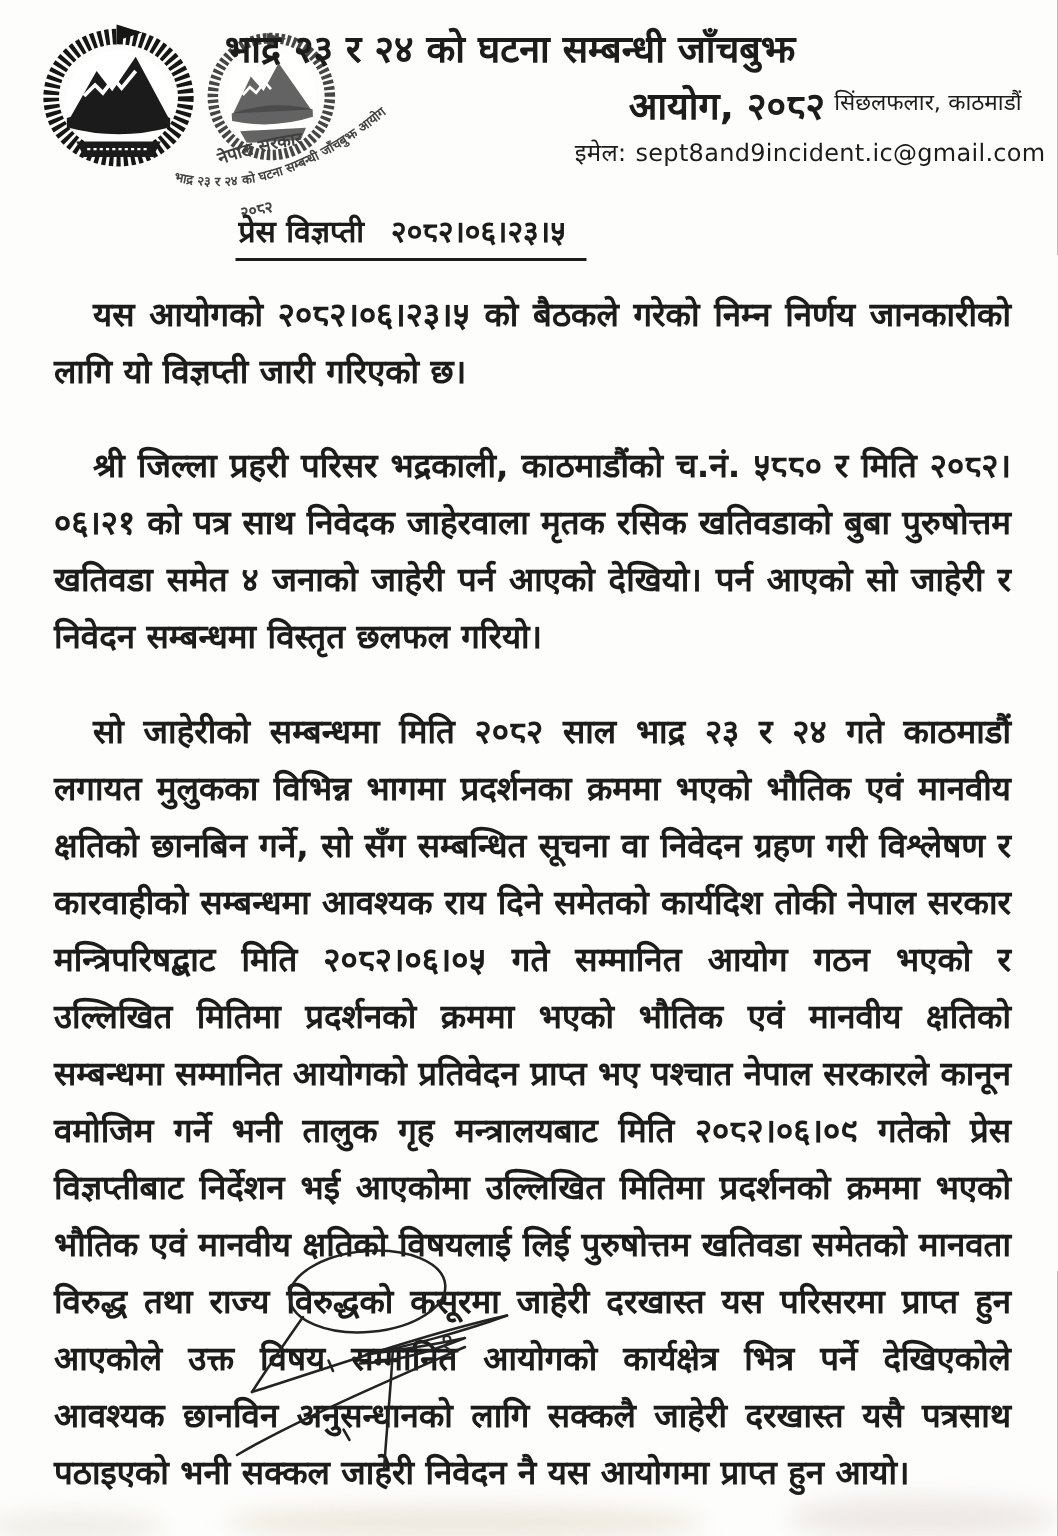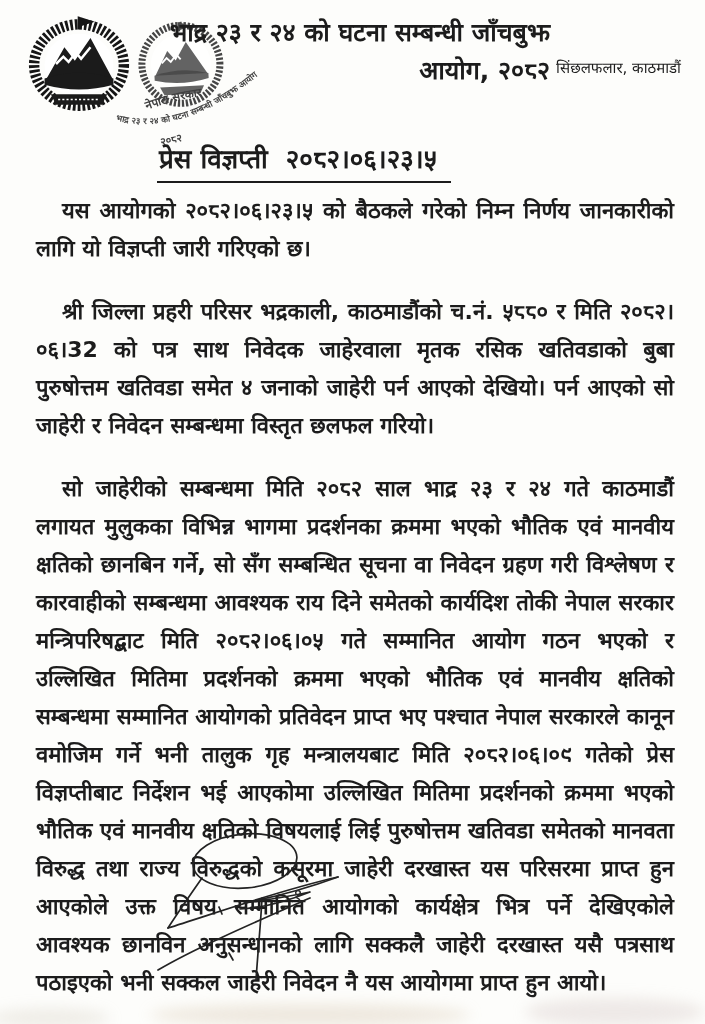--- a/index.html
+++ b/index.html
@@ -10,39 +10,39 @@
     background:#fdfdfb;
     overflow:hidden;
     font-family:"DejaVu Sans", sans-serif;
     color:#1c1c1c;
   }
   
   .emblem{position:absolute;left:26px;top:16px;width:106px;height:96px;}
   .stamp{position:absolute;left:110px;top:12px;width:156px;height:146px;transform:rotate(-3deg);}
   .org-line1{
     position:absolute;left:150px;top:14px;width:400px;
-    text-align:right;font-size:25px;font-weight:700;white-space:nowrap;
+    text-align:left;font-size:25px;font-weight:700;white-space:nowrap;
   }
   .org-line2{
     position:absolute;left:150px;top:52px;width:400px;
     text-align:right;font-size:25px;font-weight:700;
   }
   .address{
     position:absolute;right:24px;top:57px;
     font-size:15px;font-weight:500;
   }
   .email{
     position:absolute;right:8px;top:90px;
     font-size:16px;font-weight:400;letter-spacing:.2px;
   }
   .email .lbl{font-weight:500;margin-right:6px;}
   
   .title{
     position:absolute;left:157px;top:140px;margin:0;
-    font-size:26px;font-weight:700;white-space:nowrap;
+    font-size:20px;font-weight:700;white-space:nowrap;
   }
   .title .u{
     display:inline-block;
     border-bottom:2.5px solid #1c1c1c;
     padding:0 14px 5px 2px;
   }
   .title .gap{display:inline-block;width:18px;}
   
   .body{
     position:absolute;left:36px;top:192px;width:642px;
@@ -97,30 +97,33 @@
         <textPath href="#stArc2" startOffset="50%" text-anchor="middle">भाद्र २३ र २४ को घटना सम्बन्धी जाँचबुझ आयोग</textPath>
       </text>
       <text x="48" y="132" font-size="10.5" font-weight="600" fill="#2a2a2a" transform="rotate(-9 48 132)">२०८२</text>
     </g>
   </svg>
 
   <div class="org-line1">भाद्र २३ र २४ को घटना सम्बन्धी जाँचबुझ</div>
   <div class="org-line2">आयोग, २०८२</div>
 
   <div class="address">सिंछलफलार, काठमाडौं</div>
+  <div class="email">
+    <span class="lbl">इमेल:</span><span>sept8and9incident.ic@gmail.com</span>
+  </div>
 
   <h1 class="title">
     <span class="u">
       <span>प्रेस विज्ञप्ती</span><span class="gap"></span><span>२०८२।०६।२३।५</span>
     </span>
   </h1>
 
   <main class="body">
     <p>यस आयोगको २०८२।०६।२३।५ को बैठकले गरेको निम्न निर्णय जानकारीको लागि यो विज्ञप्ती जारी गरिएको छ।</p>
-    <p>श्री जिल्ला प्रहरी परिसर भद्रकाली, काठमाडौंको च.नं. ५८८० र मिति २०८२।०६।32 को पत्र साथ निवेदक जाहेरवाला मृतक रसिक खतिवडाको बुबा पुरुषोत्तम खतिवडा समेत ४ जनाको जाहेरी पर्न आएको देखियो। पर्न आएको सो जाहेरी र निवेदन सम्बन्धमा विस्तृत छलफल गरियो।</p>
+    <p>श्री जिल्ला प्रहरी परिसर भद्रकाली, काठमाडौंको च.नं. ५८८० र मिति २०८२।०६।२१ को पत्र साथ निवेदक जाहेरवाला मृतक रसिक खतिवडाको बुबा पुरुषोत्तम खतिवडा समेत ४ जनाको जाहेरी पर्न आएको देखियो। पर्न आएको सो जाहेरी र निवेदन सम्बन्धमा विस्तृत छलफल गरियो।</p>
     <p>सो जाहेरीको सम्बन्धमा मिति २०८२ साल भाद्र २३ र २४ गते काठमाडौं लगायत मुलुकका विभिन्न भागमा प्रदर्शनका क्रममा भएको भौतिक एवं मानवीय क्षतिको छानबिन गर्ने, सो सँग सम्बन्धित सूचना वा निवेदन ग्रहण गरी विश्लेषण र कारवाहीको सम्बन्धमा आवश्यक राय दिने समेतको कार्यदिश तोकी नेपाल सरकार मन्त्रिपरिषद्बाट मिति २०८२।०६।०५ गते सम्मानित आयोग गठन भएको र उल्लिखित मितिमा प्रदर्शनको क्रममा भएको भौतिक एवं मानवीय क्षतिको सम्बन्धमा सम्मानित आयोगको प्रतिवेदन प्राप्त भए पश्चात नेपाल सरकारले कानून वमोजिम गर्ने भनी तालुक गृह मन्त्रालयबाट मिति २०८२।०६।०९ गतेको प्रेस विज्ञप्तीबाट निर्देशन भई आएकोमा उल्लिखित मितिमा प्रदर्शनको क्रममा भएको भौतिक एवं मानवीय क्षतिको विषयलाई लिई पुरुषोत्तम खतिवडा समेतको मानवता विरुद्ध तथा राज्य विरुद्धको कसूरमा जाहेरी दरखास्त यस परिसरमा प्राप्त हुन आएकोले उक्त विषय सम्मानित आयोगको कार्यक्षेत्र भित्र पर्ने देखिएकोले आवश्यक छानविन अनुसन्धानको लागि सक्कलै जाहेरी दरखास्त यसै पत्रसाथ पठाइएको भनी सक्कल जाहेरी निवेदन नै यस आयोगमा प्राप्त हुन आयो।</p>
   </main>
 
   <svg class="signature" viewBox="0 0 360 185" aria-hidden="true">
     <g class="ink" stroke-width="1.7">
       <ellipse cx="105" cy="41" rx="52" ry="27" transform="rotate(-5 105 41)"></ellipse>
       <path d="M62,58 C 48,78 37,94 28,108"></path>
       <path d="M28,108 C 70,95 140,70 198,57"></path>
       <path d="M198,57 C 168,68 130,78 104,83 C 134,79 156,75 170,72 C 150,80 124,88 100,89"></path>
       <path d="M18,150 C 55,128 120,100 170,78"></path>

